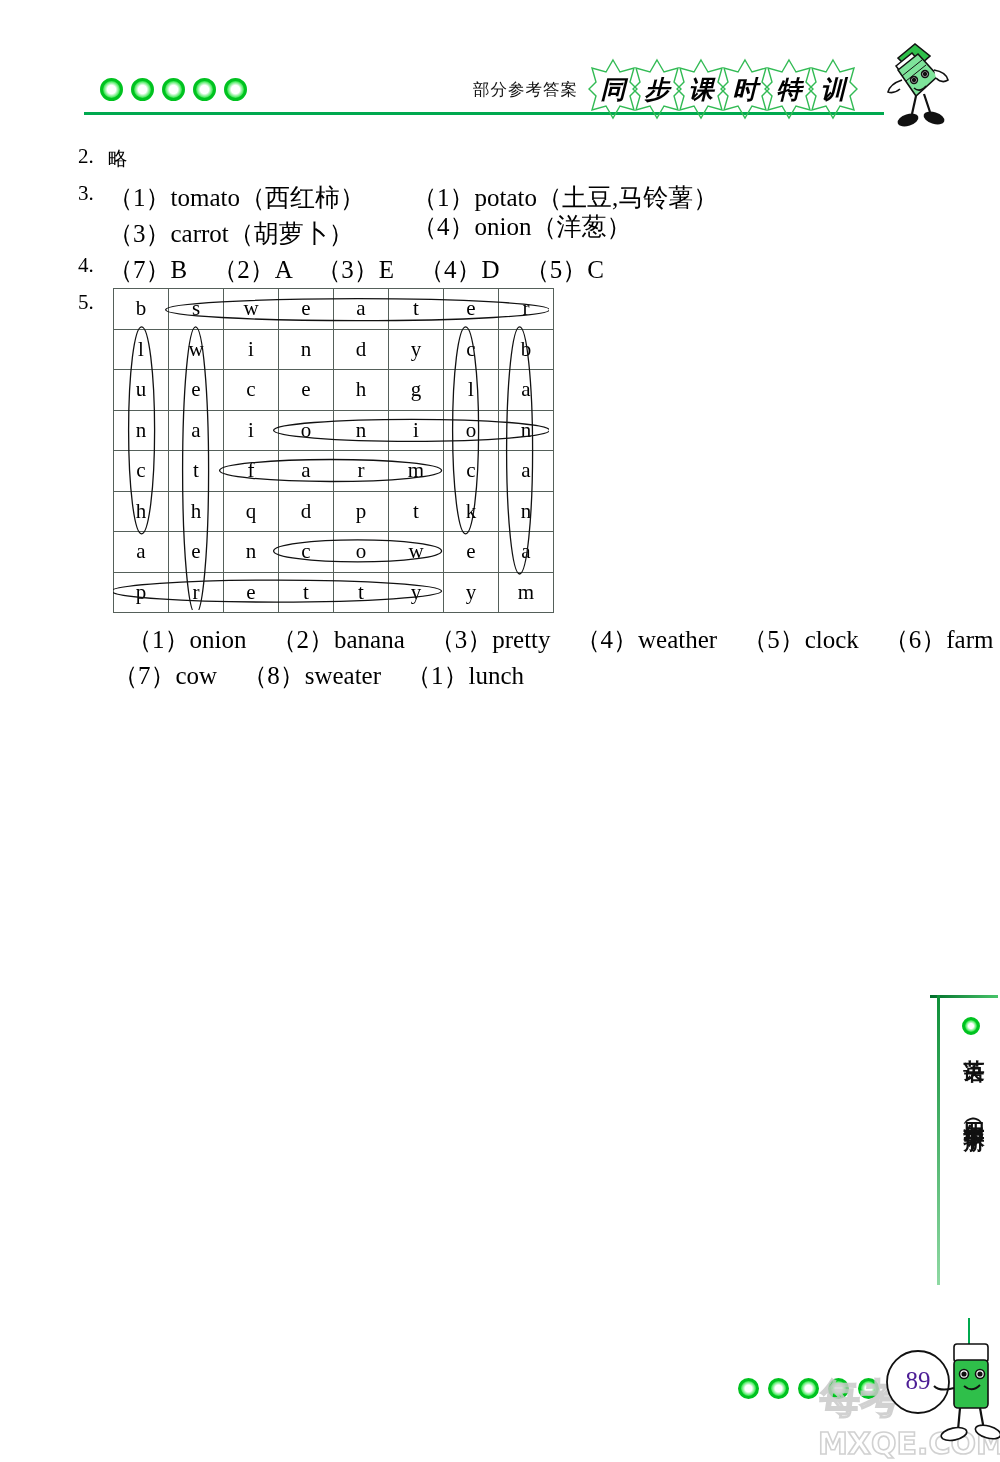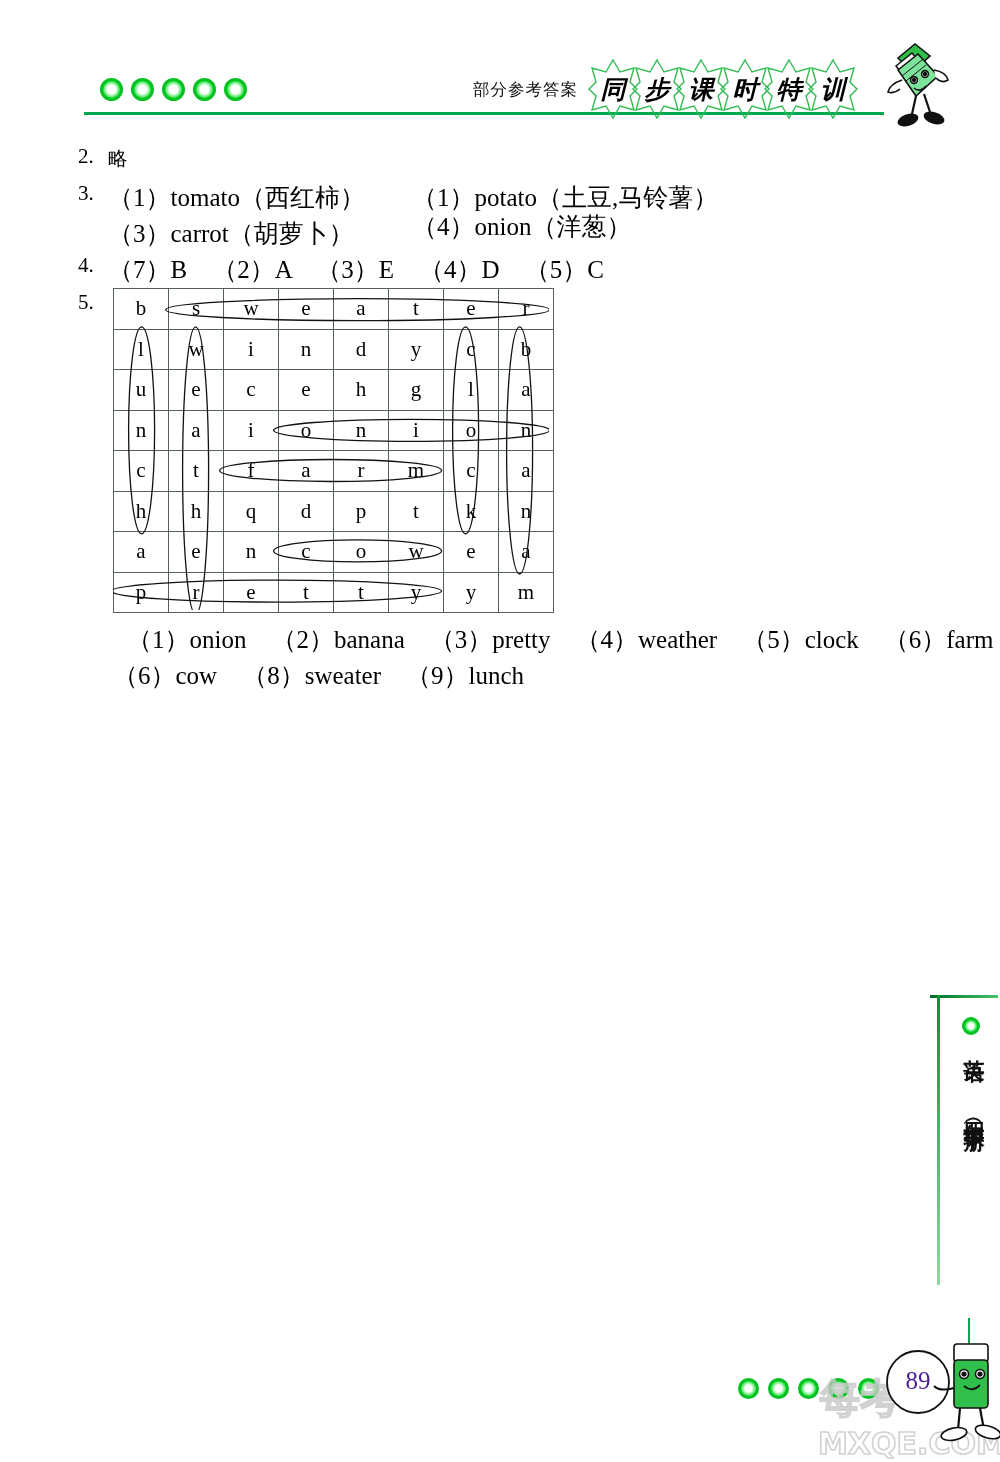--- a/index.html
+++ b/index.html
@@ -402,21 +402,21 @@
       <ellipse cx="352.6" cy="142.3" rx="13" ry="103.5" fill="none" stroke="#111" stroke-width="1.3"></ellipse>
       <ellipse cx="406.6" cy="162.40000000000003" rx="13" ry="123.60000000000002" fill="none" stroke="#111" stroke-width="1.3"></ellipse>
       <ellipse cx="298.6" cy="142.3" rx="138" ry="11" fill="none" stroke="#111" stroke-width="1.3"></ellipse>
       <ellipse cx="217.60000000000002" cy="182.5" rx="111.00000000000001" ry="11" fill="none" stroke="#111" stroke-width="1.3"></ellipse>
       <ellipse cx="244.60000000000002" cy="262.90000000000003" rx="84.00000000000001" ry="11" fill="none" stroke="#111" stroke-width="1.3"></ellipse>
       <ellipse cx="163.60000000000002" cy="303.1000000000001" rx="165" ry="11" fill="none" stroke="#111" stroke-width="1.3"></ellipse>
     </svg>
 </div>
 
 <div class="ans-line" style="left:127px; top:623px;">（1）onion　（2）banana　（3）pretty　（4）weather　（5）clock　（6）farm</div>
-<div class="ans-line" style="left:113px; top:659px;">（6）cow　（8）sweater　（9）lunch</div>
+<div class="ans-line" style="left:113px; top:659px;">（7）cow　（8）sweater　（1）lunch</div>
 
 <div id="side-tab">
   <div id="side-rule-h"></div>
   <div id="side-rule-v"></div>
   <div id="side-dot"></div>
   <div class="side-text" id="side-subject">英语</div>
   <div class="side-text" id="side-grade">四年级（下册）</div>
 </div>
 
 <div id="footer"></div>

